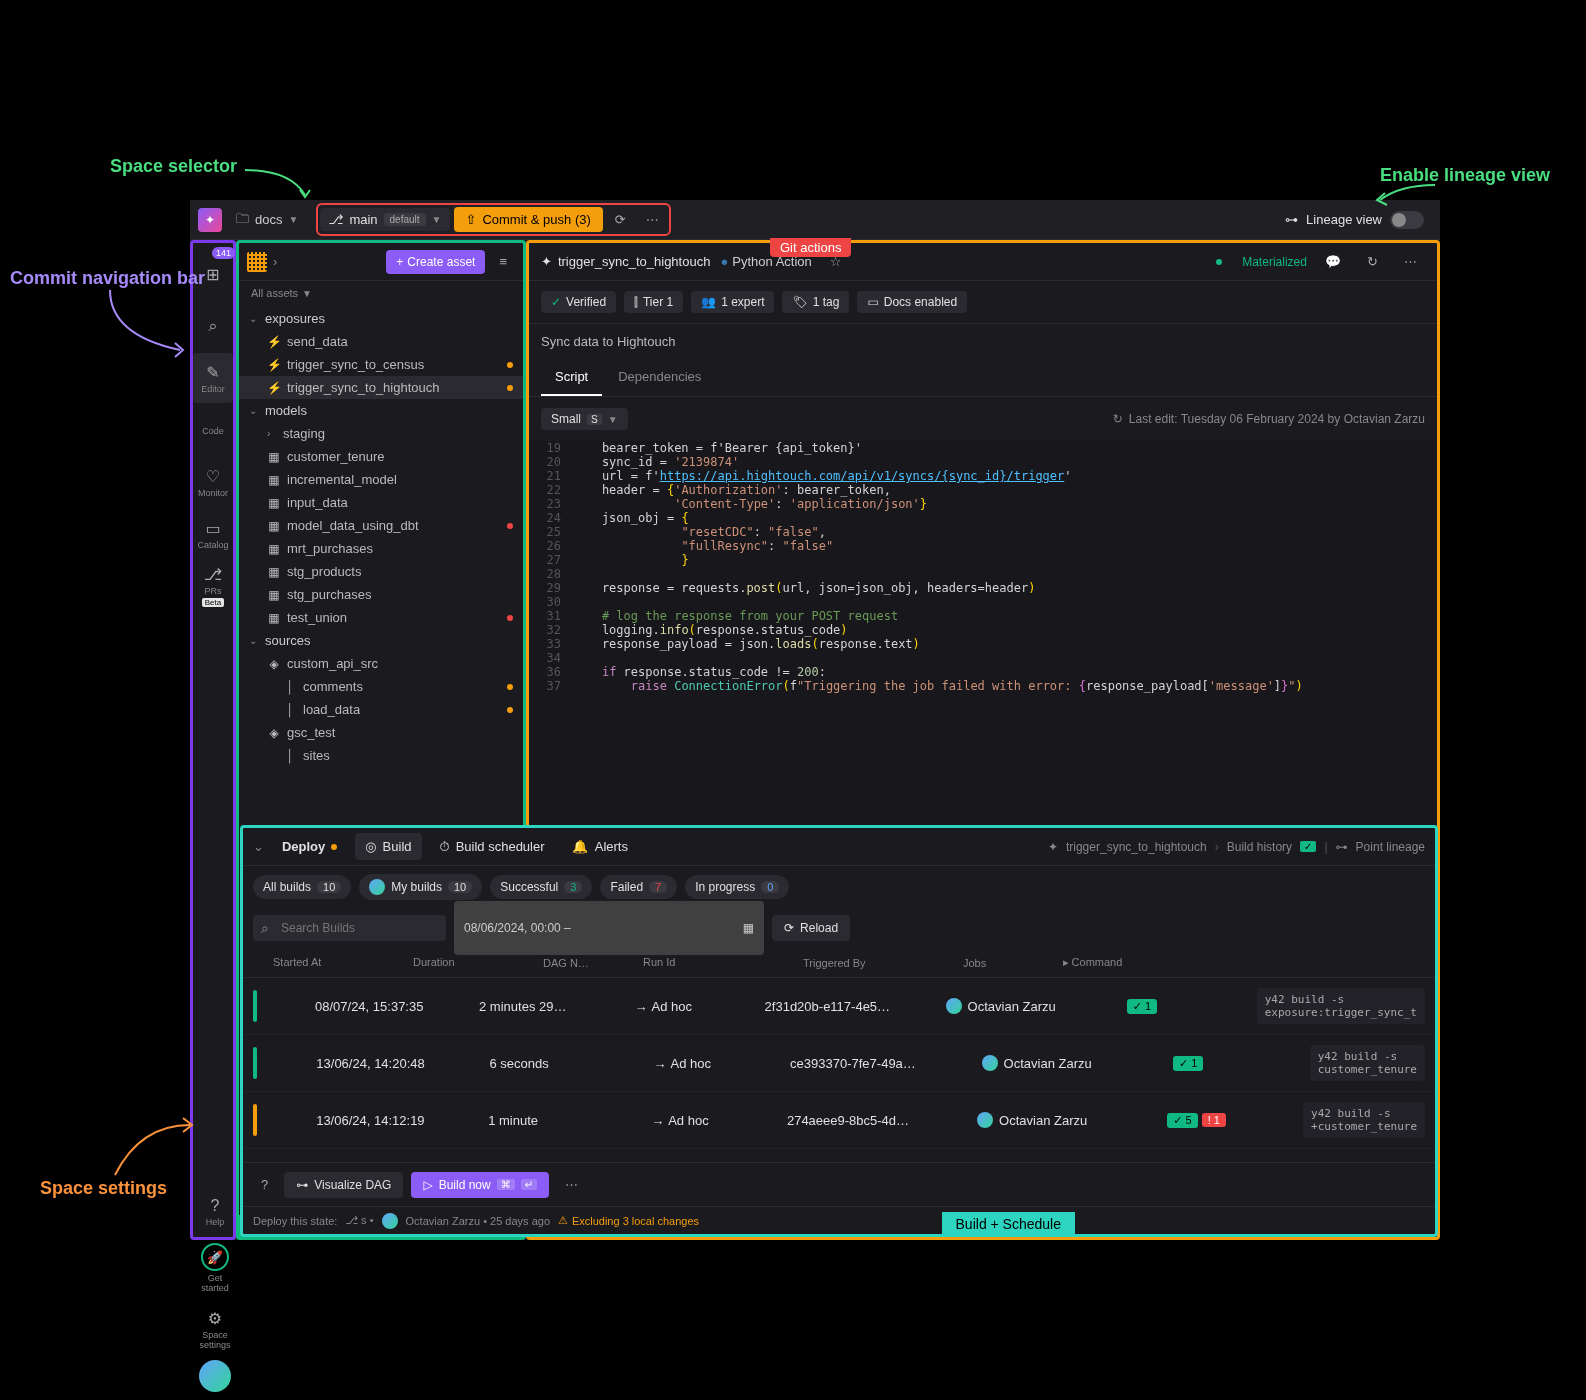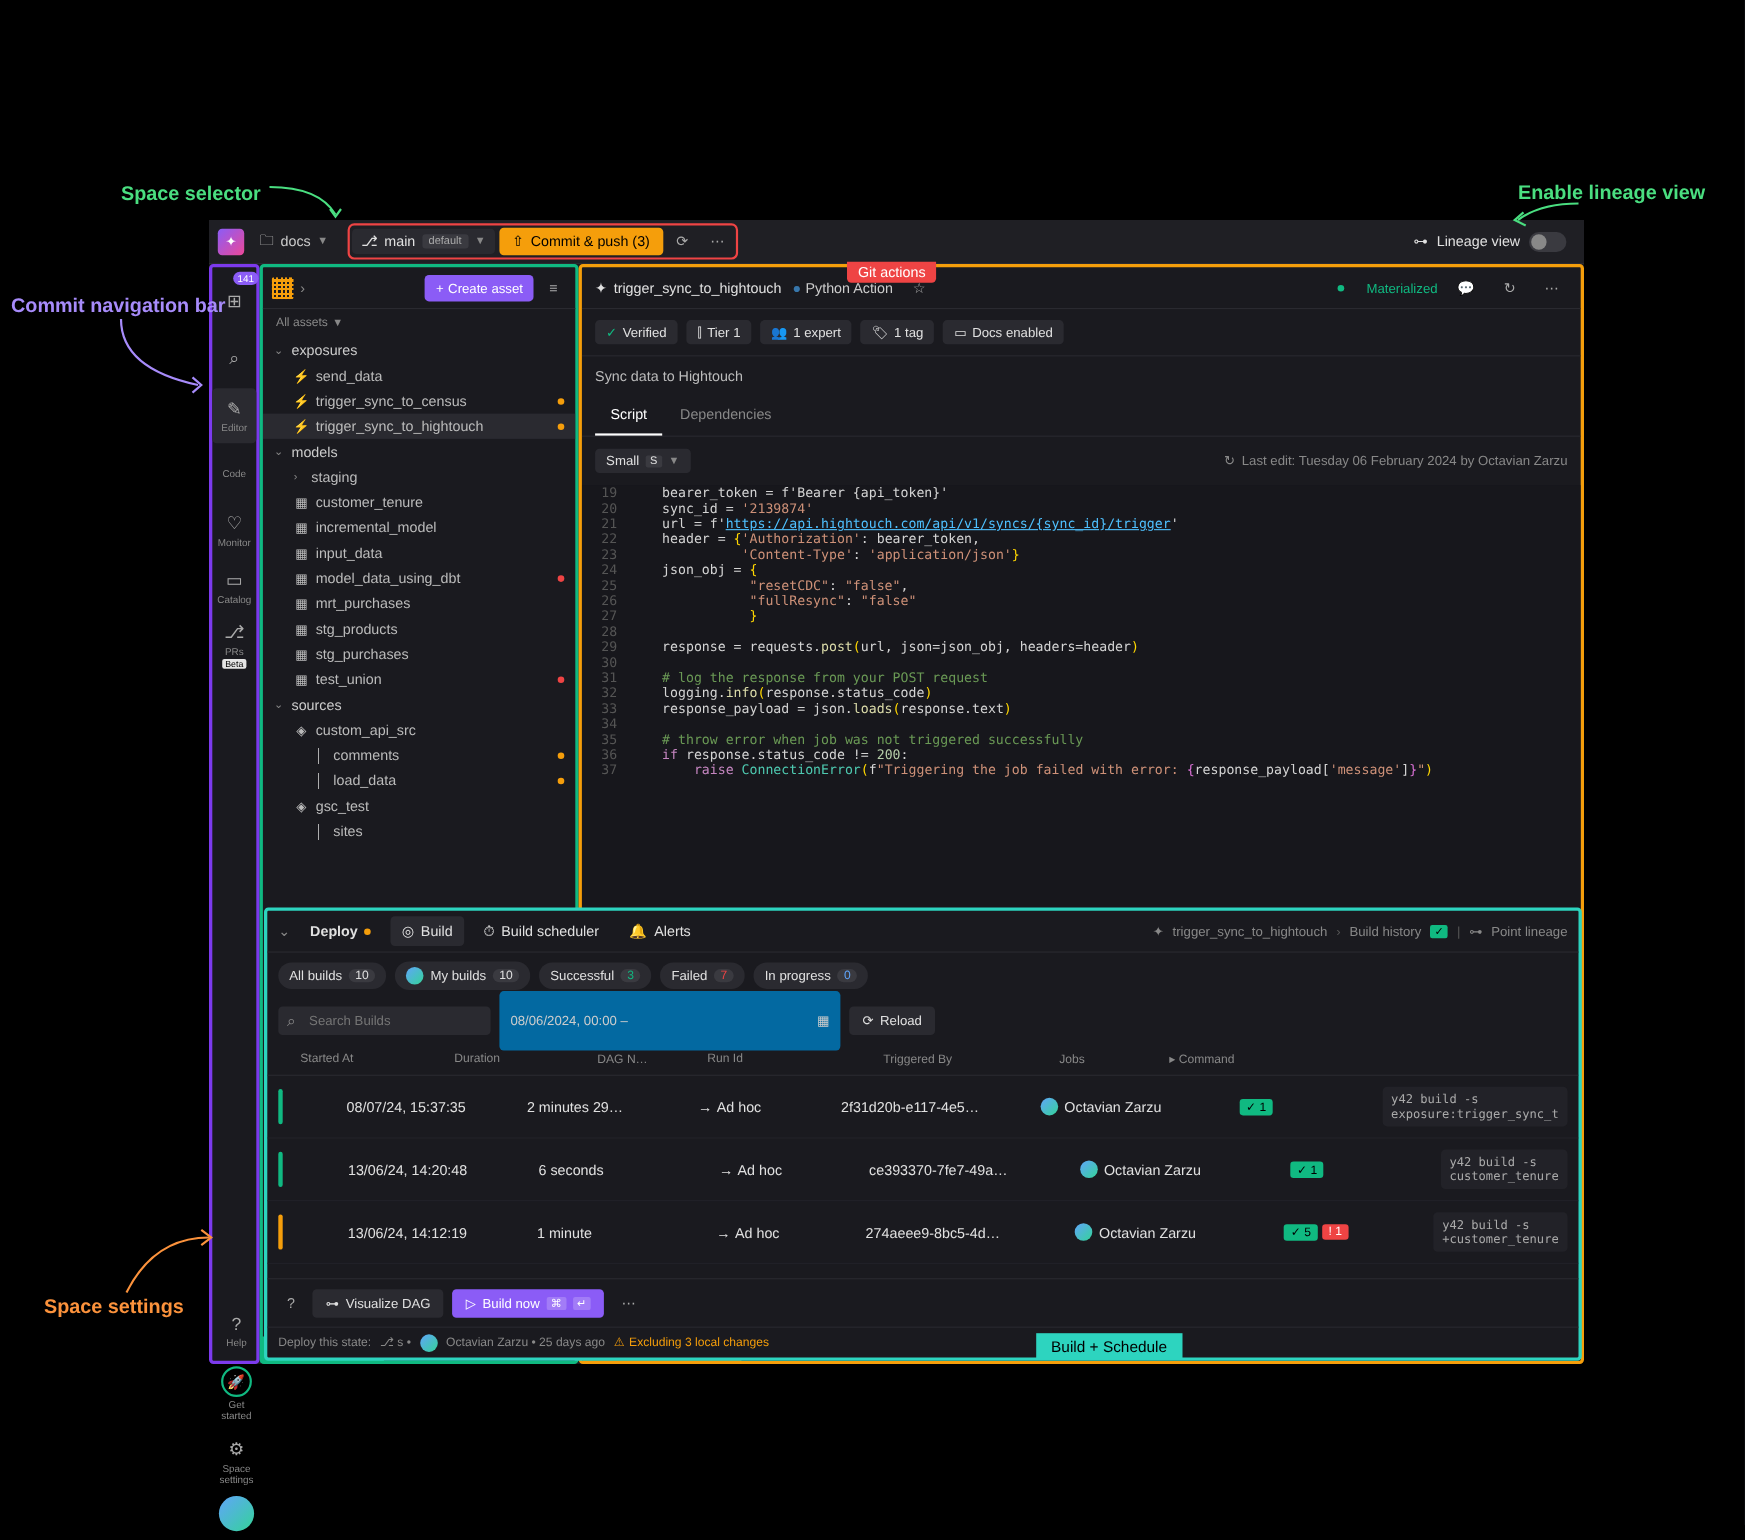--- a/index.html
+++ b/index.html
@@ -347,21 +347,21 @@
   padding: 6px 10px 6px 28px; border-radius: 4px;
   font-size: 12px;
 }
 .search-wrap { position: relative; }
 .search-wrap::before {
   content: '⌕'; position: absolute; left: 8px; top: 5px;
   color: #888; font-size: 14px;
 }
 .date-input {
   flex: 1; max-width: 310px;
-  background: #0369a1; border: none; color: #ccc;
+  background: #404040; border: none; color: #ccc;
   padding: 20px 10px; border-radius: 4px;
   font-size: 12px; display: flex; justify-content: space-between; align-items: center;
 }
 .reload-btn {
   background: #2a2a30; padding: 6px 12px; border-radius: 4px;
   display: flex; gap: 6px; align-items: center; font-size: 12px;
 }
 
 .builds-table { flex: 1; overflow: auto; }
 .table-header {
@@ -420,21 +420,21 @@
 
 .bottom-tag {
   position: absolute; bottom: -2px; right: 360px;
   background: #2dd4bf; color: #000;
   padding: 4px 14px; font-size: 14px; font-weight: 500;
 }
 </style>
 </head>
 <body>
 
-<div class="annotation ann-green" style="left:110px; top:156px;margin-top:10px;">Space selector</div>
+<div class="annotation ann-green" style="left:110px; top:156px;">Space selector</div>
 <div class="annotation ann-purple" style="left:10px; top:268px;">Commit navigation bar</div>
 <div class="annotation ann-orange" style="left:40px; top:1178px;">Space settings</div>
 <div class="annotation ann-green" style="left:1380px; top:165px;">Enable lineage view</div>
 
 <div class="arrow" style="left:240px; top:165px;">
     <svg width="80" height="40">
       <path d="M5,5 Q50,5 65,30" stroke="#4ade80" stroke-width="2" fill="none"></path>
       <path d="M60,25 L65,32 L70,25" stroke="#4ade80" stroke-width="2" fill="none"></path>
     </svg>
   </div>
@@ -746,24 +746,20 @@
             <span class="line-num">32</span>
             <span class="line-content">    logging.<span class="tok-fn">info</span><span class="tok-paren">(</span>response.status_code<span class="tok-paren">)</span></span>
           </div>
           <div class="code-line">
             <span class="line-num">33</span>
             <span class="line-content">    response_payload = json.<span class="tok-fn">loads</span><span class="tok-paren">(</span>response.text<span class="tok-paren">)</span></span>
           </div>
           <div class="code-line">
             <span class="line-num">34</span>
             <span class="line-content"></span>
-          </div>
-          <div class="code-line">
-            <span class="line-num">35</span>
-            <span class="line-content">    <span class="tok-comment"># throw error when job was not triggered successfully</span></span>
           </div>
           <div class="code-line">
             <span class="line-num">36</span>
             <span class="line-content">    <span class="tok-kw">if</span> response.status_code != <span class="tok-num">200</span>:</span>
           </div>
           <div class="code-line">
             <span class="line-num">37</span>
             <span class="line-content">        <span class="tok-kw">raise</span> <span class="tok-err">ConnectionError</span><span class="tok-paren">(</span>f<span class="tok-str">"Triggering the job failed with error: </span><span class="tok-paren2">{</span>response_payload[<span class="tok-str">'message'</span>]<span class="tok-paren2">}</span><span class="tok-str">"</span><span class="tok-paren">)</span></span>
           </div>
         </div>

